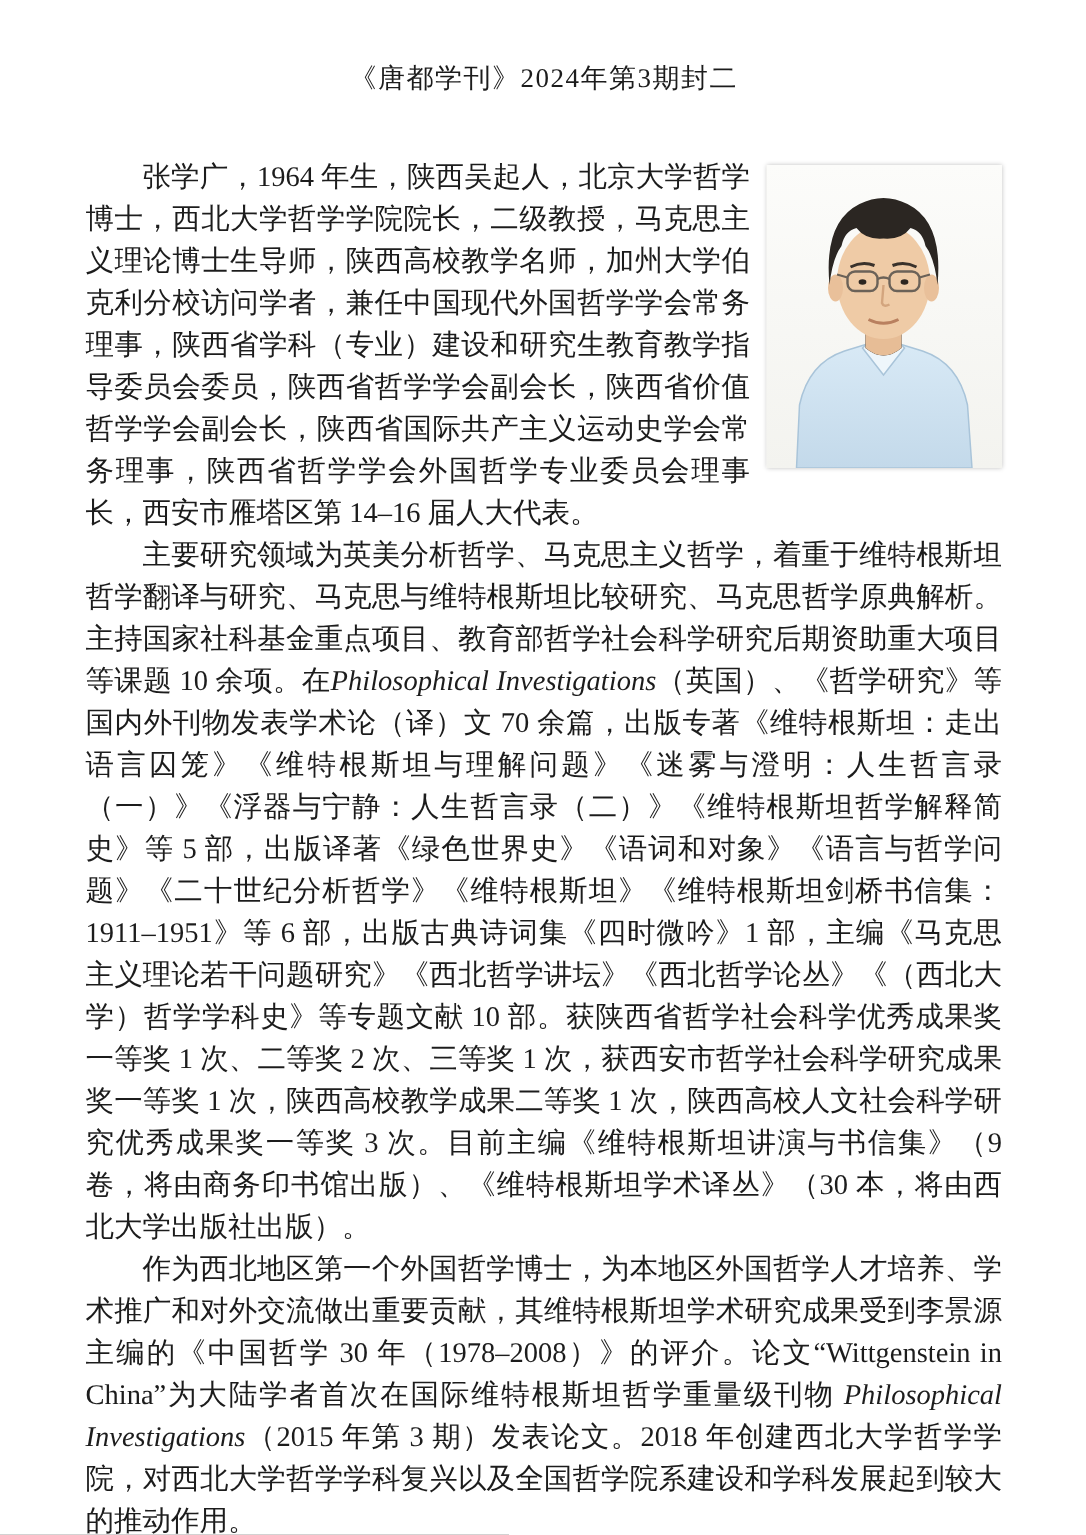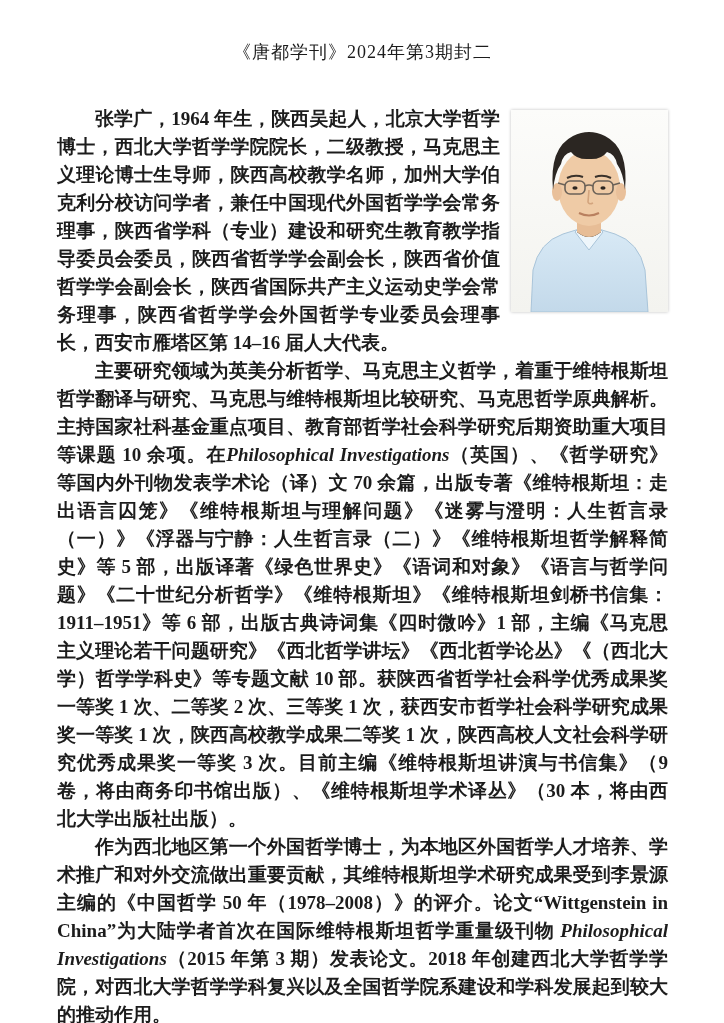--- a/index.html
+++ b/index.html
@@ -38,21 +38,20 @@
   .content{
     margin-top:41px;
     font-size:19px;
     line-height:28px;
     text-align:justify;
     text-justify:inter-character;
   }
   .para{
     margin:0;
     text-indent:2em;
-    font-weight:bold;
   }
   .it{
     font-style:italic;
   }
   .photo{
     float:right;
     width:157px;
     height:202px;
     margin:5px 0 10px 11px;
     background:#fbfbf8;
@@ -114,16 +113,16 @@
         <path d="M78 80 L77 92 Q78 95 82 93" stroke="#d3a57e" stroke-width="1.6" fill="none"></path>
 
         <path d="M68 103 Q78 108 88 103" stroke="#b9805f" stroke-width="2" fill="none"></path>
       </svg>
     </div>
 
     <p class="para"><span>张学广，1964 年生，陕西吴起人，北京大学哲学博士，西北大学哲学学院院长，二级教授，马克思主义理论博士生导师，陕西高校教学名师，加州大学伯克利分校访问学者，兼任中国现代外国哲学学会常务理事，陕西省学科（专业）建设和研究生教育教学指导委员会委员，陕西省哲学学会副会长，陕西省价值哲学学会副会长，陕西省国际共产主义运动史学会常务理事，陕西省哲学学会外国哲学专业委员会理事长，西安市雁塔区第 14–16 届人大代表。</span></p>
 
     <p class="para"><span>主要研究领域为英美分析哲学、马克思主义哲学，着重于维特根斯坦哲学翻译与研究、马克思与维特根斯坦比较研究、马克思哲学原典解析。主持国家社科基金重点项目、教育部哲学社会科学研究后期资助重大项目等课题 10 余项。在</span><span class="it">Philosophical Investigations</span><span>（英国）、《哲学研究》等国内外刊物发表学术论（译）文 70 余篇，出版专著《维特根斯坦：走出语言囚笼》《维特根斯坦与理解问题》《迷雾与澄明：人生哲言录（一）》《浮器与宁静：人生哲言录（二）》《维特根斯坦哲学解释简史》等 5 部，出版译著《绿色世界史》《语词和对象》《语言与哲学问题》《二十世纪分析哲学》《维特根斯坦》《维特根斯坦剑桥书信集：1911–1951》等 6 部，出版古典诗词集《四时微吟》1 部，主编《马克思主义理论若干问题研究》《西北哲学讲坛》《西北哲学论丛》《（西北大学）哲学学科史》等专题文献 10 部。获陕西省哲学社会科学优秀成果奖一等奖 1 次、二等奖 2 次、三等奖 1 次，获西安市哲学社会科学研究成果奖一等奖 1 次，陕西高校教学成果二等奖 1 次，陕西高校人文社会科学研究优秀成果奖一等奖 3 次。目前主编《维特根斯坦讲演与书信集》（9 卷，将由商务印书馆出版）、《维特根斯坦学术译丛》（30 本，将由西北大学出版社出版）。</span></p>
 
-    <p class="para"><span>作为西北地区第一个外国哲学博士，为本地区外国哲学人才培养、学术推广和对外交流做出重要贡献，其维特根斯坦学术研究成果受到李景源主编的《中国哲学 50 年（1978–2008）》的评介。论文“Wittgenstein in China”为大陆学者首次在国际维特根斯坦哲学重量级刊物 </span><span class="it">Philosophical Investigations</span><span>（2015 年第 3 期）发表论文。2018 年创建西北大学哲学学院，对西北大学哲学学科复兴以及全国哲学院系建设和学科发展起到较大的推动作用。</span></p>
+    <p class="para"><span>作为西北地区第一个外国哲学博士，为本地区外国哲学人才培养、学术推广和对外交流做出重要贡献，其维特根斯坦学术研究成果受到李景源主编的《中国哲学 30 年（1978–2008）》的评介。论文“Wittgenstein in China”为大陆学者首次在国际维特根斯坦哲学重量级刊物 </span><span class="it">Philosophical Investigations</span><span>（2015 年第 3 期）发表论文。2018 年创建西北大学哲学学院，对西北大学哲学学科复兴以及全国哲学院系建设和学科发展起到较大的推动作用。</span></p>
 
   </div>
 </div>
 
 </body></html>

